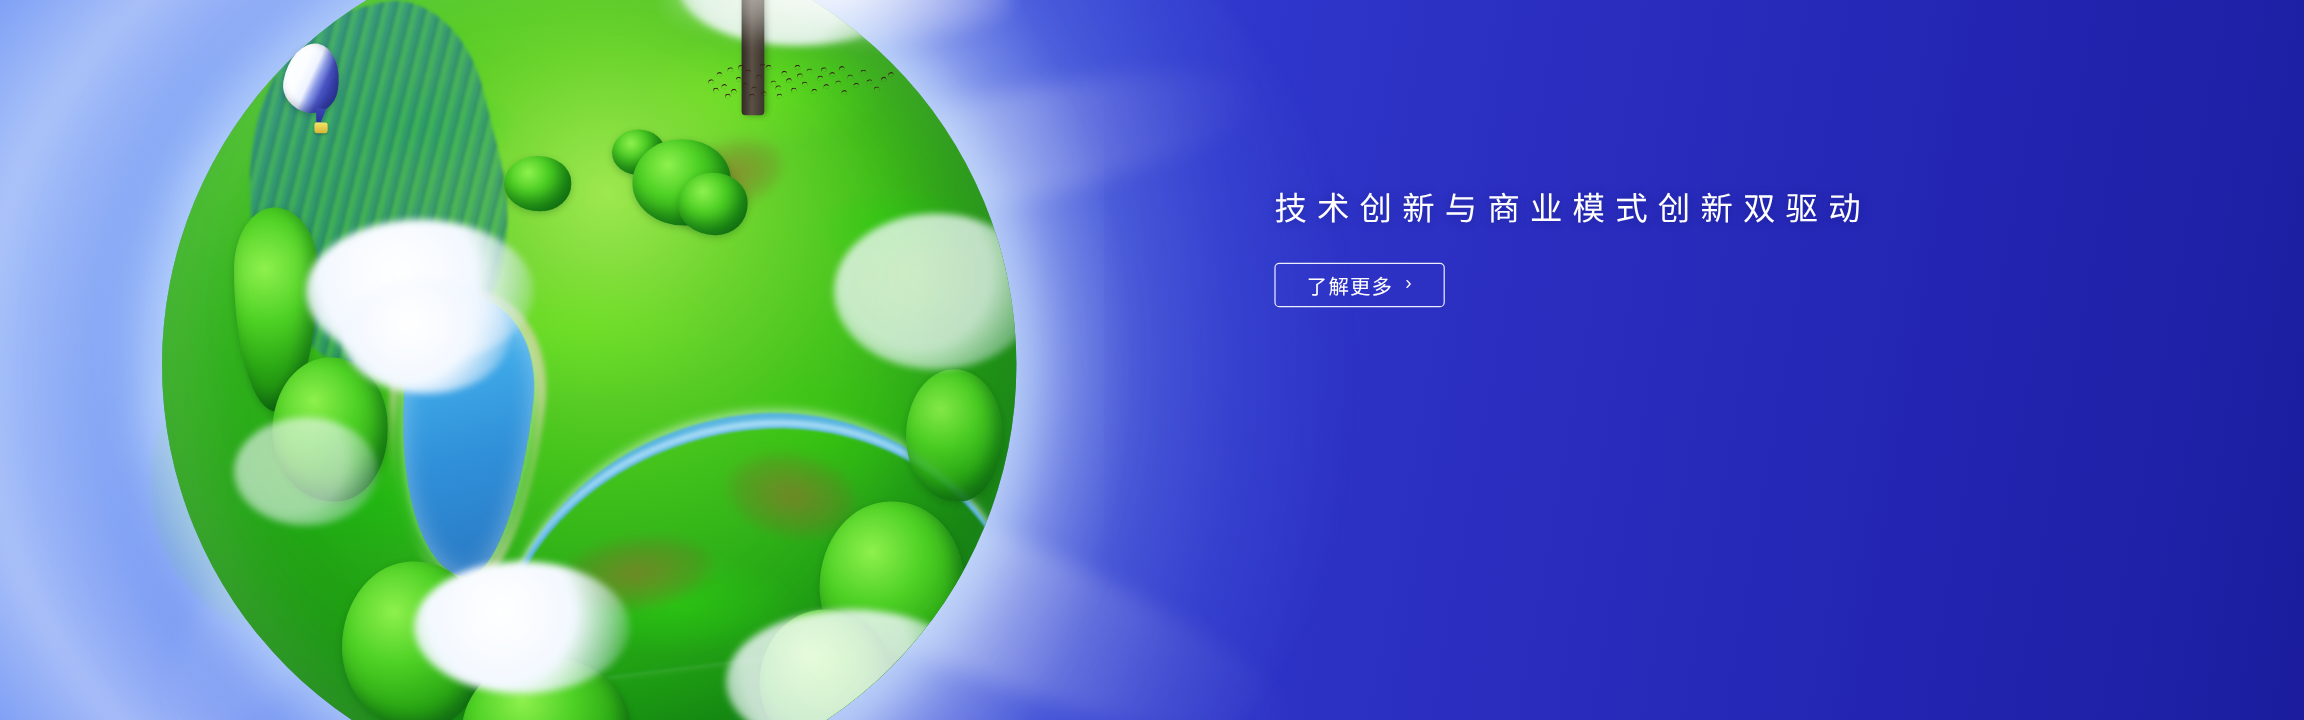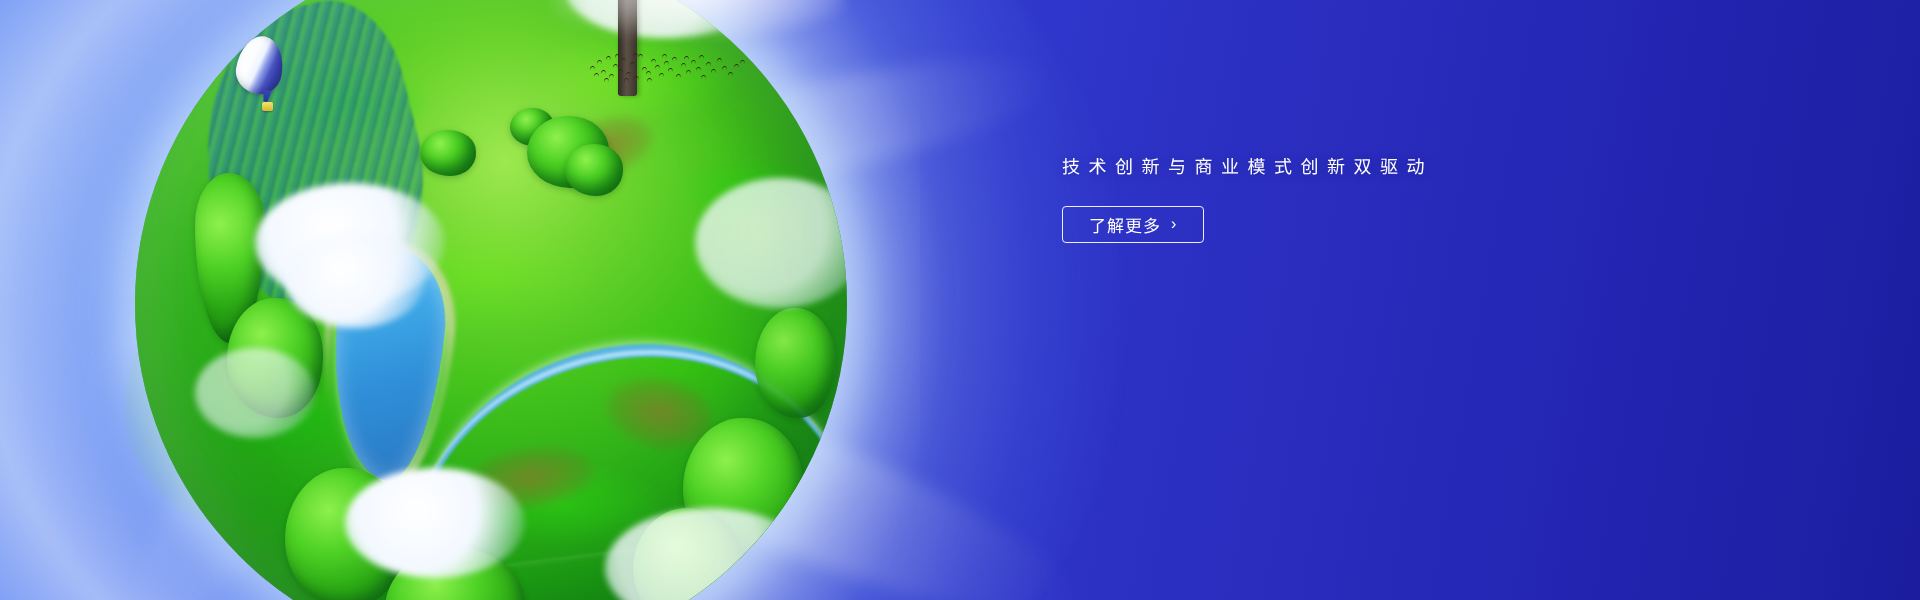--- a/index.html
+++ b/index.html
@@ -300,21 +300,21 @@
     font-size: 44px;
     font-weight: 400;
     letter-spacing: 9px;
     vertical-align: 4px;
   }
   .headline .gap { display: inline-block; width: 60px; }
 
   .subtitle {
     margin: 14px 0 0 2px;
     color: #ffffff;
-    font-size: 18px;
+    font-size: 27px;
     font-weight: 400;
     letter-spacing: 8.5px;
     white-space: nowrap;
     text-shadow: 0 1px 8px rgba(10,20,110,.40);
   }
   .description {
     margin: 20px 0 0 2px;
     color: #eef1ff;
     font-size: 19px;
     font-weight: 400;

